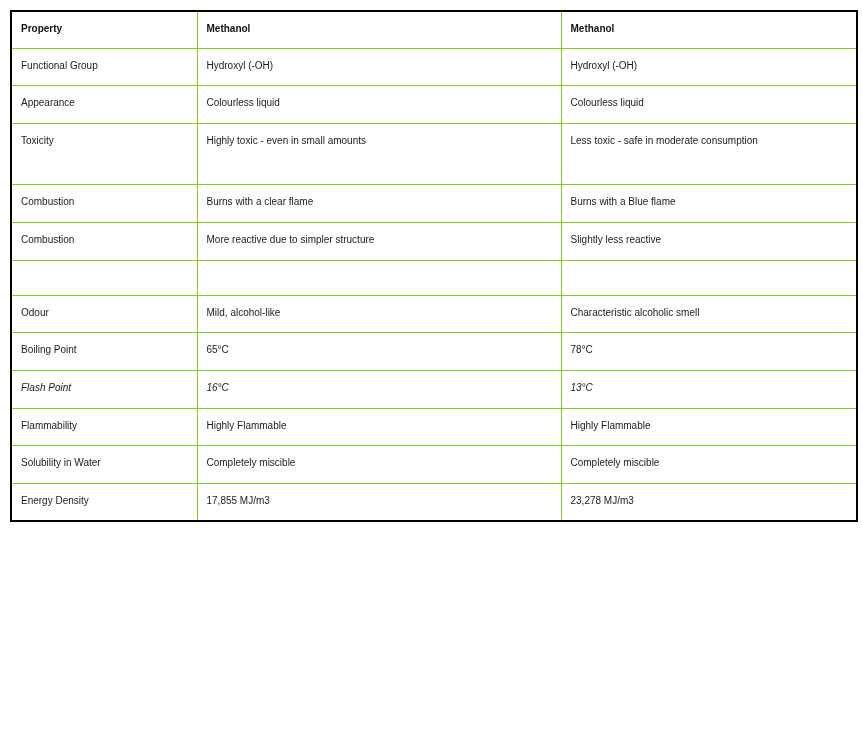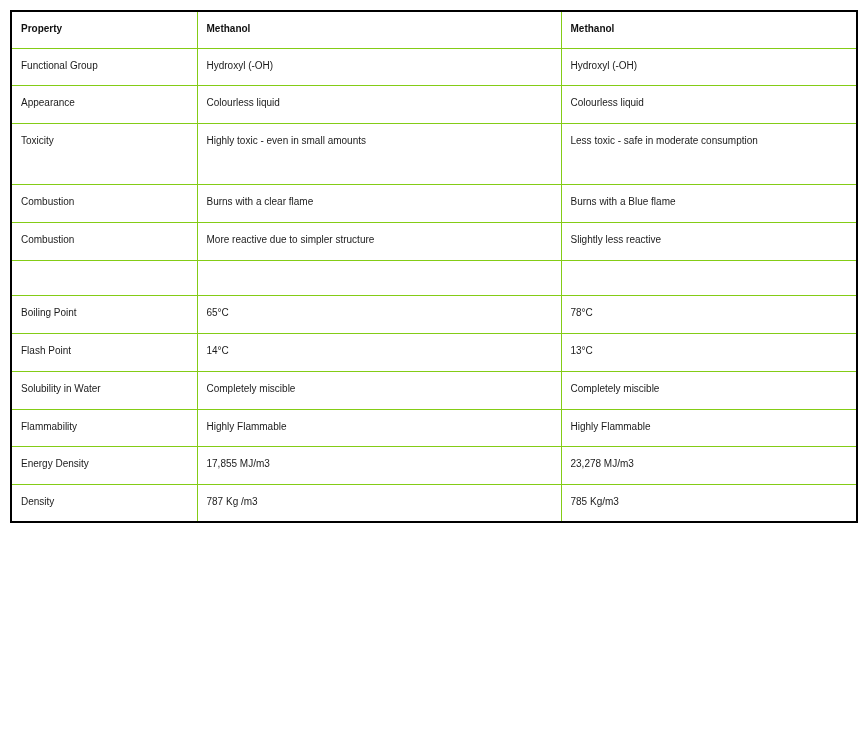--- a/index.html
+++ b/index.html
@@ -84,45 +84,45 @@
         <tr style="height: 38px;">
           <td>Combustion</td>
           <td>More reactive due to simpler structure</td>
           <td>Slightly less reactive</td>
         </tr>
         <tr style="height: 35px;">
           <td></td>
           <td></td>
           <td></td>
         </tr>
+        <tr style="height: 37px;">
+          <td>Odour</td>
+          <td>Mild, alcohol-like</td>
+          <td>Characteristic alcoholic smell</td>
+        </tr>
         <tr style="height: 38px; margin-left: 45px;">
           <td>Boiling Point</td>
           <td>65°C</td>
           <td>78°C</td>
         </tr>
-        <tr style="height: 38px;">
+        <tr style="height: 38px; font-style: italic;">
           <td>Flash Point</td>
-          <td>14°C</td>
+          <td>16°C</td>
           <td>13°C</td>
+        </tr>
+        <tr style="height: 37px;">
+          <td>Flammability</td>
+          <td>Highly Flammable</td>
+          <td>Highly Flammable</td>
         </tr>
         <tr style="height: 38px;">
           <td>Solubility in Water</td>
           <td>Completely miscible</td>
           <td>Completely miscible</td>
         </tr>
-        <tr style="height: 37px;">
-          <td>Flammability</td>
-          <td>Highly Flammable</td>
-          <td>Highly Flammable</td>
-        </tr>
         <tr style="height: 38px; margin-top: 16px;">
           <td>Energy Density</td>
           <td>17,855 MJ/m3</td>
           <td>23,278 MJ/m3</td>
-        </tr>
-        <tr style="height: 38px;">
-          <td>Density</td>
-          <td>787 Kg /m3</td>
-          <td>785 Kg/m3</td>
         </tr>
       </tbody>
   </table>
 </div>
 
 </body></html>

